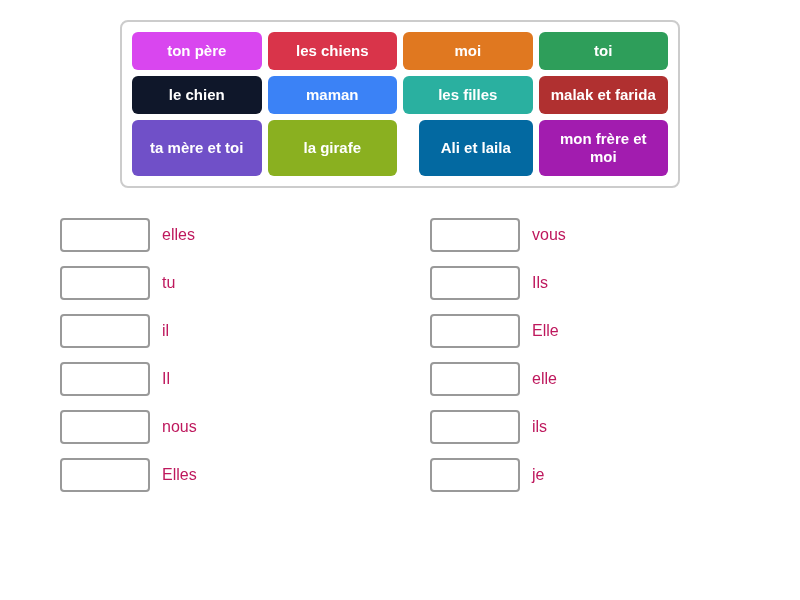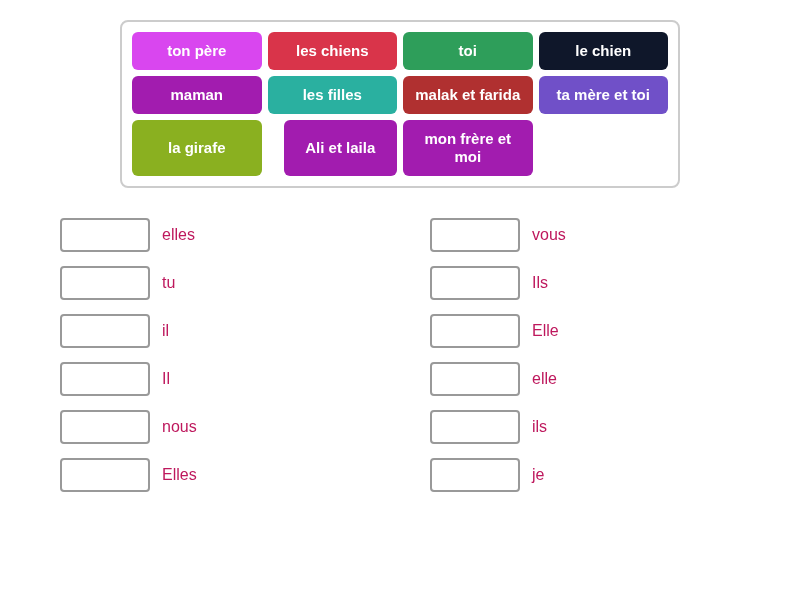--- a/index.html
+++ b/index.html
@@ -42,26 +42,26 @@
       align-items: center;
       justify-content: center;
       line-height: 1.2;
     }
 
     .tile-blue    { background: #d946ef; }
     .tile-red     { background: #d9344a; }
     .tile-orange  { background: #e07820; }
     .tile-green   { background: #2e9e5a; }
     .tile-purple  { background: #0f172a; }
-    .tile-pink    { background: #a21caf; }
+    .tile-pink    { background: #3b82f6; }
     .tile-teal    { background: #2ab0a0; }
     .tile-darkred { background: #b03030; }
     .tile-violet  { background: #7050c8; }
     .tile-lime    { background: #8ab020; }
-    .tile-crimson { background: #a21caf; margin-left: 16px; }
+    .tile-crimson { background: #0369a1; margin-left: 16px; }
     .tile-darkorange { background: #a21caf; text-align: center; }
 
     
     .answers-section {
       display: grid;
       grid-template-columns: 1fr 1fr;
       gap: 14px 60px;
       width: 100%;
       padding: 0 30px;
     }
@@ -86,20 +86,21 @@
       font-weight: 400;
       color: #be185d;
     }
   </style>
 </head>
 <body>
 
 <div class="tiles-box" id="tiles-box">
     <div class="tile tile-blue">ton père</div>
     <div class="tile tile-red">les chiens</div>
+    <div class="tile tile-orange">moi</div>
     <div class="tile tile-green">toi</div>
     <div class="tile tile-purple">le chien</div>
     <div class="tile tile-pink">maman</div>
     <div class="tile tile-teal">les filles</div>
     <div class="tile tile-darkred">malak
 et farida</div>
     <div class="tile tile-violet">ta mère et toi</div>
     <div class="tile tile-lime">la girafe</div>
     <div class="tile tile-crimson">Ali et laila</div>
     <div class="tile tile-darkorange">mon frère

